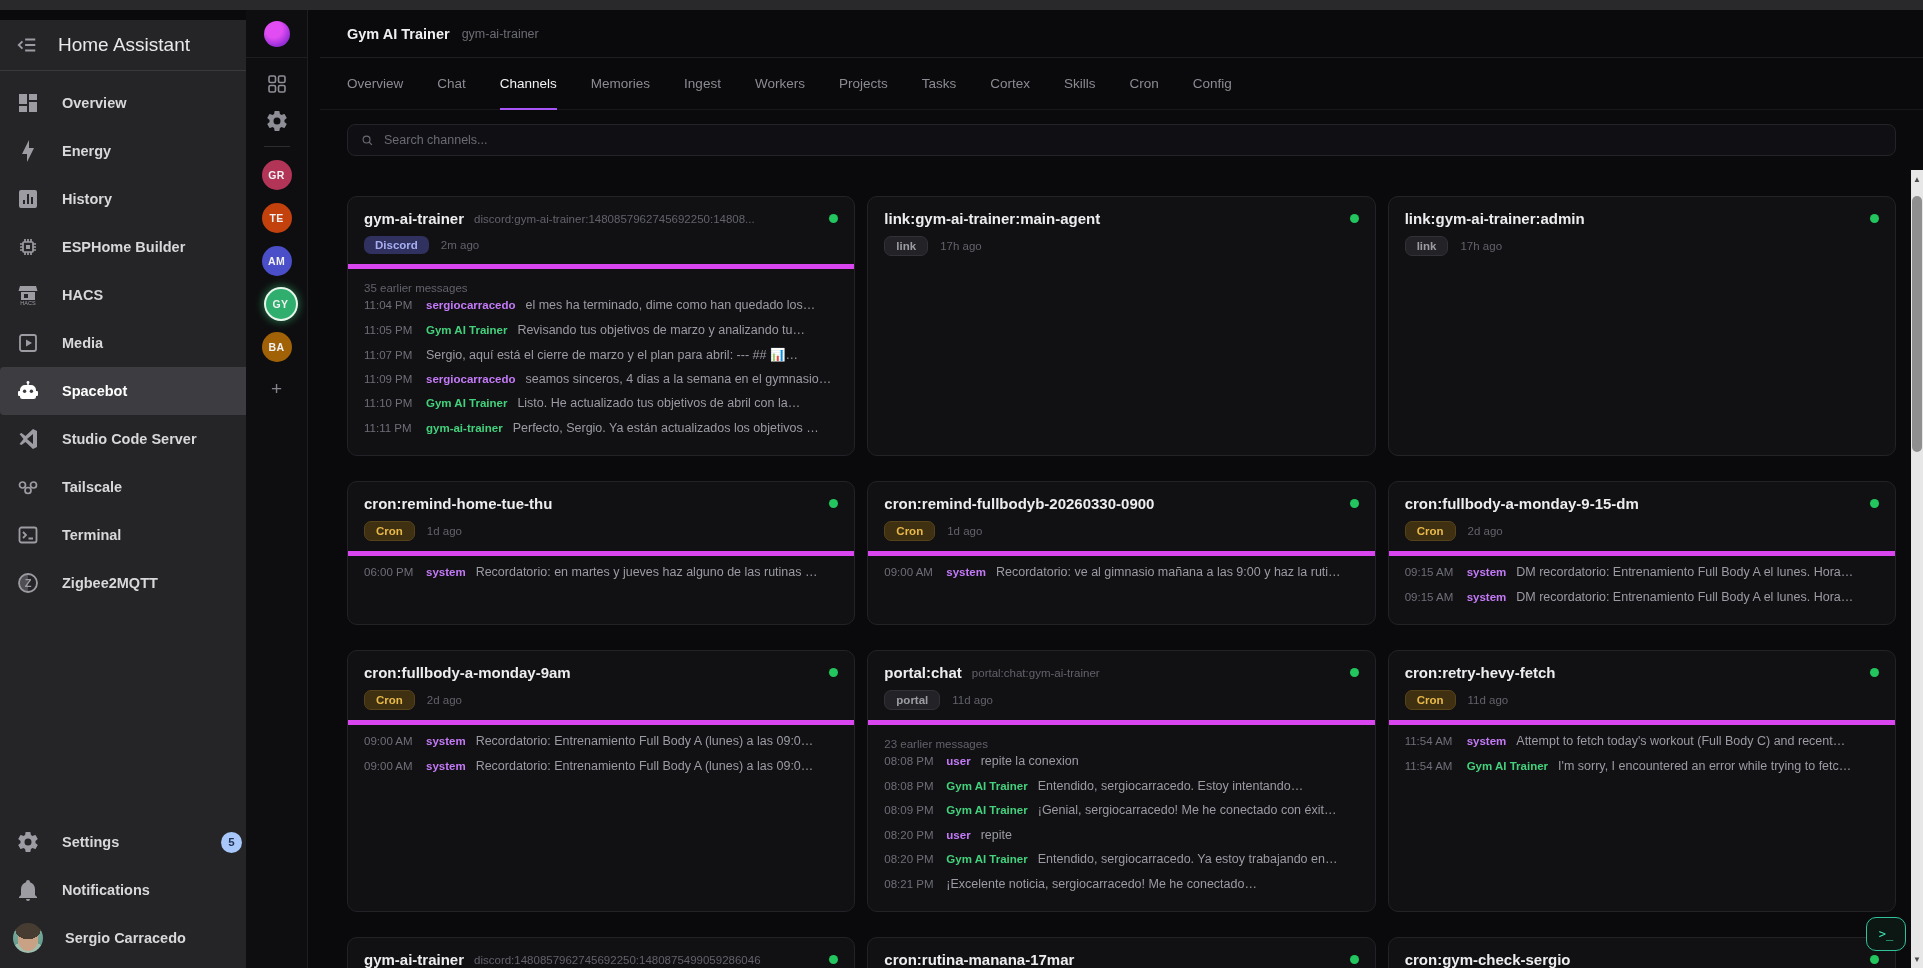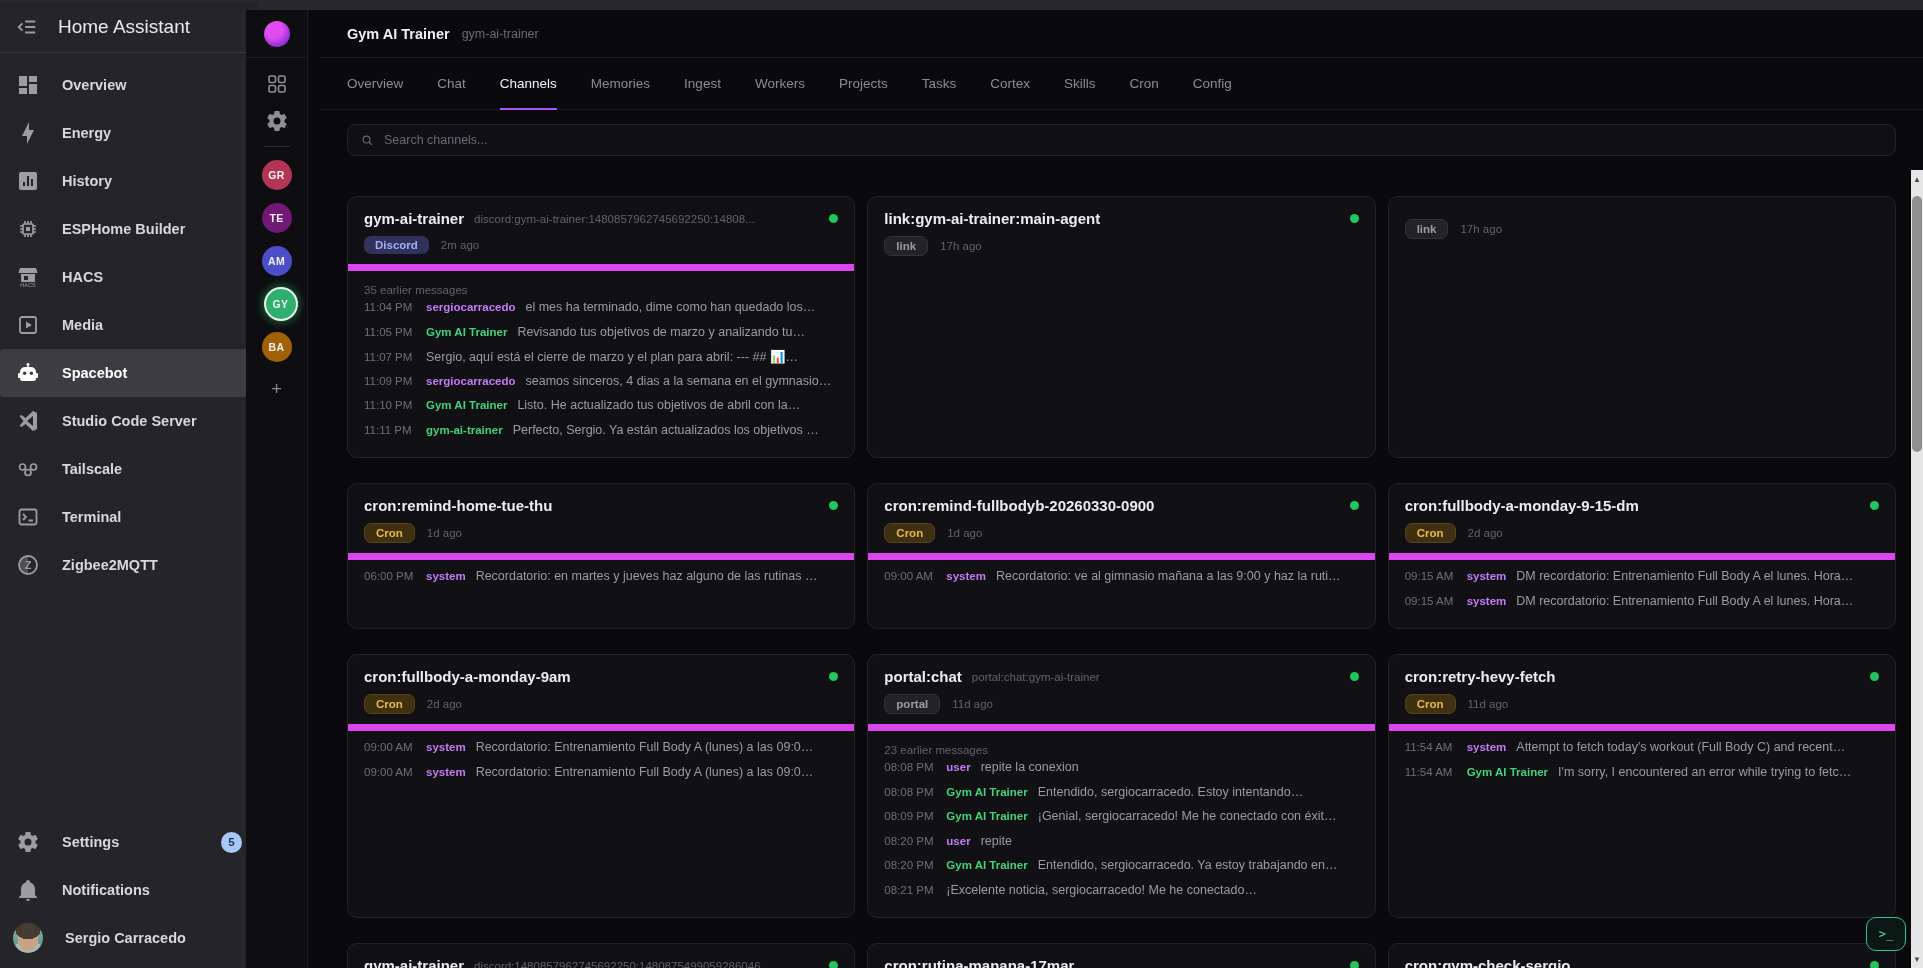--- a/index.html
+++ b/index.html
@@ -3,21 +3,21 @@
 <meta charset="utf-8">
 <style>
   * { box-sizing: border-box; margin: 0; padding: 0; }
   html,body { width:1923px; height:968px; overflow:hidden; background:#0a0a0c;
     font-family:"Liberation Sans", sans-serif; color:#e7e7ea; }
 
   
   .topstrip { position:absolute; left:0; top:0; width:100%; height:10px; background:#29292c; }
 
   
-  .sidebar { position:absolute; left:0; top:2px; bottom:0; width:258px; background:#252528;
+  .sidebar { position:absolute; left:0; top:20px; bottom:0; width:258px; background:#252528;
     display:flex; flex-direction:column; }
   .sb-header { height:51px; flex:none; display:flex; align-items:center; gap:20px;
     padding:0 16px; border-bottom:1px solid #39393d; }
   .sb-header .icon { width:22px; height:22px; color:#9c9ca2; }
   .sb-title { font-size:19px; color:#e9e9eb; }
   .sb-nav { padding-top:8px; flex:1; }
   .side-item { height:48px; display:flex; align-items:center; gap:22px; padding:0 16px;
     cursor:pointer; }
   .side-item .icon { width:24px; height:24px; flex:none; color:#9c9ca2; }
   .side-item .lbl { font-size:14.5px; font-weight:bold; color:#d8d8da; }
@@ -80,21 +80,21 @@
   .card-title { font-size:15px; font-weight:bold; color:#ededf0; white-space:nowrap; }
   .card-id { font-size:11.5px; color:#62626b; flex:1; min-width:0; overflow:hidden;
     text-overflow:ellipsis; white-space:nowrap; }
   .dot { width:9px; height:9px; border-radius:50%; background:#22c55e; flex:none; margin-left:auto; }
   .badge-row { margin-top:9px; display:flex; align-items:center; gap:12px; }
   .badge { font-size:11.5px; font-weight:bold; padding:3px 11px; border-radius:7px; }
   .badge.discord { background:#31315f; color:#a6aef2; }
   .badge.cron { background:#3e3010; color:#e9b949; border:1px solid #57431a; }
   .badge.neutral { background:#232327; color:#9c9ca4; border:1px solid #313137; }
   .ago { font-size:11.5px; color:#62626b; }
-  .card-body { border-top:7px solid #d946ef; padding:9px 16px 10px; flex:1; min-height:0; }
+  .card-body { border-top:5px solid #d946ef; padding:9px 16px 10px; flex:1; min-height:0; }
   .earlier { font-size:11.5px; color:#62626b; height:20px; line-height:20px; }
   .msg { display:flex; align-items:baseline; gap:10px; height:24.5px; white-space:nowrap;
     overflow:hidden; }
   .msg-time { font-size:11.5px; color:#6e6e78; width:52px; flex:none; }
   .msg-author { font-size:11.5px; font-weight:bold; flex:none; }
   .msg-author.purple { color:#c47af7; }
   .msg-author.green { color:#43d17c; }
   .msg-text { font-size:12.5px; color:#9b9ba3; overflow:hidden; text-overflow:ellipsis; min-width:0; }
 
   
@@ -268,21 +268,21 @@
           <rect x="13.5" y="13.5" width="6.5" height="6.5" rx="1.5"></rect>
         </svg>
       </span>
       <span class="rail-icon">
         <svg viewBox="0 0 24 24">
           <path fill="currentColor" d="M12 15.5A3.5 3.5 0 0 1 8.5 12 3.5 3.5 0 0 1 12 8.5a3.5 3.5 0 0 1 3.5 3.5 3.5 3.5 0 0 1-3.5 3.5m7.43-2.53c.04-.32.07-.64.07-.97s-.03-.66-.07-1l2.11-1.63c.19-.15.24-.42.12-.64l-2-3.46a.5.5 0 0 0-.61-.22l-2.49 1a7.3 7.3 0 0 0-1.69-.98l-.37-2.65A.51.51 0 0 0 14 2h-4c-.25 0-.46.18-.5.42l-.37 2.65c-.63.25-1.17.59-1.69.98l-2.49-1a.5.5 0 0 0-.61.22l-2 3.46c-.13.22-.07.49.12.64L4.57 11c-.04.34-.07.67-.07 1s.03.65.07.97l-2.11 1.66c-.19.15-.25.42-.12.64l2 3.46c.12.22.39.3.61.22l2.49-1.01c.52.4 1.06.74 1.69.99l.37 2.65c.04.24.25.42.5.42h4c.25 0 .46-.18.5-.42l.37-2.65c.63-.26 1.17-.59 1.69-.99l2.49 1.01c.22.08.49 0 .61-.22l2-3.46c.12-.22.07-.49-.12-.64l-2.11-1.66z"></path>
         </svg>
       </span>
       <span class="rail-div"></span>
       <span class="mini-av" style="background: rgb(178, 53, 88);">GR</span>
-      <span class="mini-av" style="background: #701a75;">TE</span>
+      <span class="mini-av" style="background: #c2410c;">TE</span>
       <span class="mini-av" style="background: rgb(74, 79, 201);">AM</span>
       <span class="mini-av active" style="background: rgb(47, 174, 110); margin-left: 8px;">GY</span>
       <span class="mini-av" style="background: #a16207;">BA</span>
       <span class="rail-add">+</span>
     </div>
 </div>
 
 <main class="content">
   <div class="c-header">
     <span class="c-title">Gym AI Trainer</span>
@@ -367,20 +367,24 @@
               <span class="dot"></span>
             </div>
             <div class="badge-row">
               <span class="badge neutral">link</span>
               <span class="ago">17h ago</span>
             </div>
           </div>
         </div>
         <div class="card">
           <div class="card-head">
+            <div class="title-row">
+              <span class="card-title">link:gym-ai-trainer:admin</span>
+              <span class="dot"></span>
+            </div>
             <div class="badge-row">
               <span class="badge neutral">link</span>
               <span class="ago">17h ago</span>
             </div>
           </div>
         </div>
         <div class="card">
           <div class="card-head">
             <div class="title-row">
               <span class="card-title">cron:remind-home-tue-thu</span>

